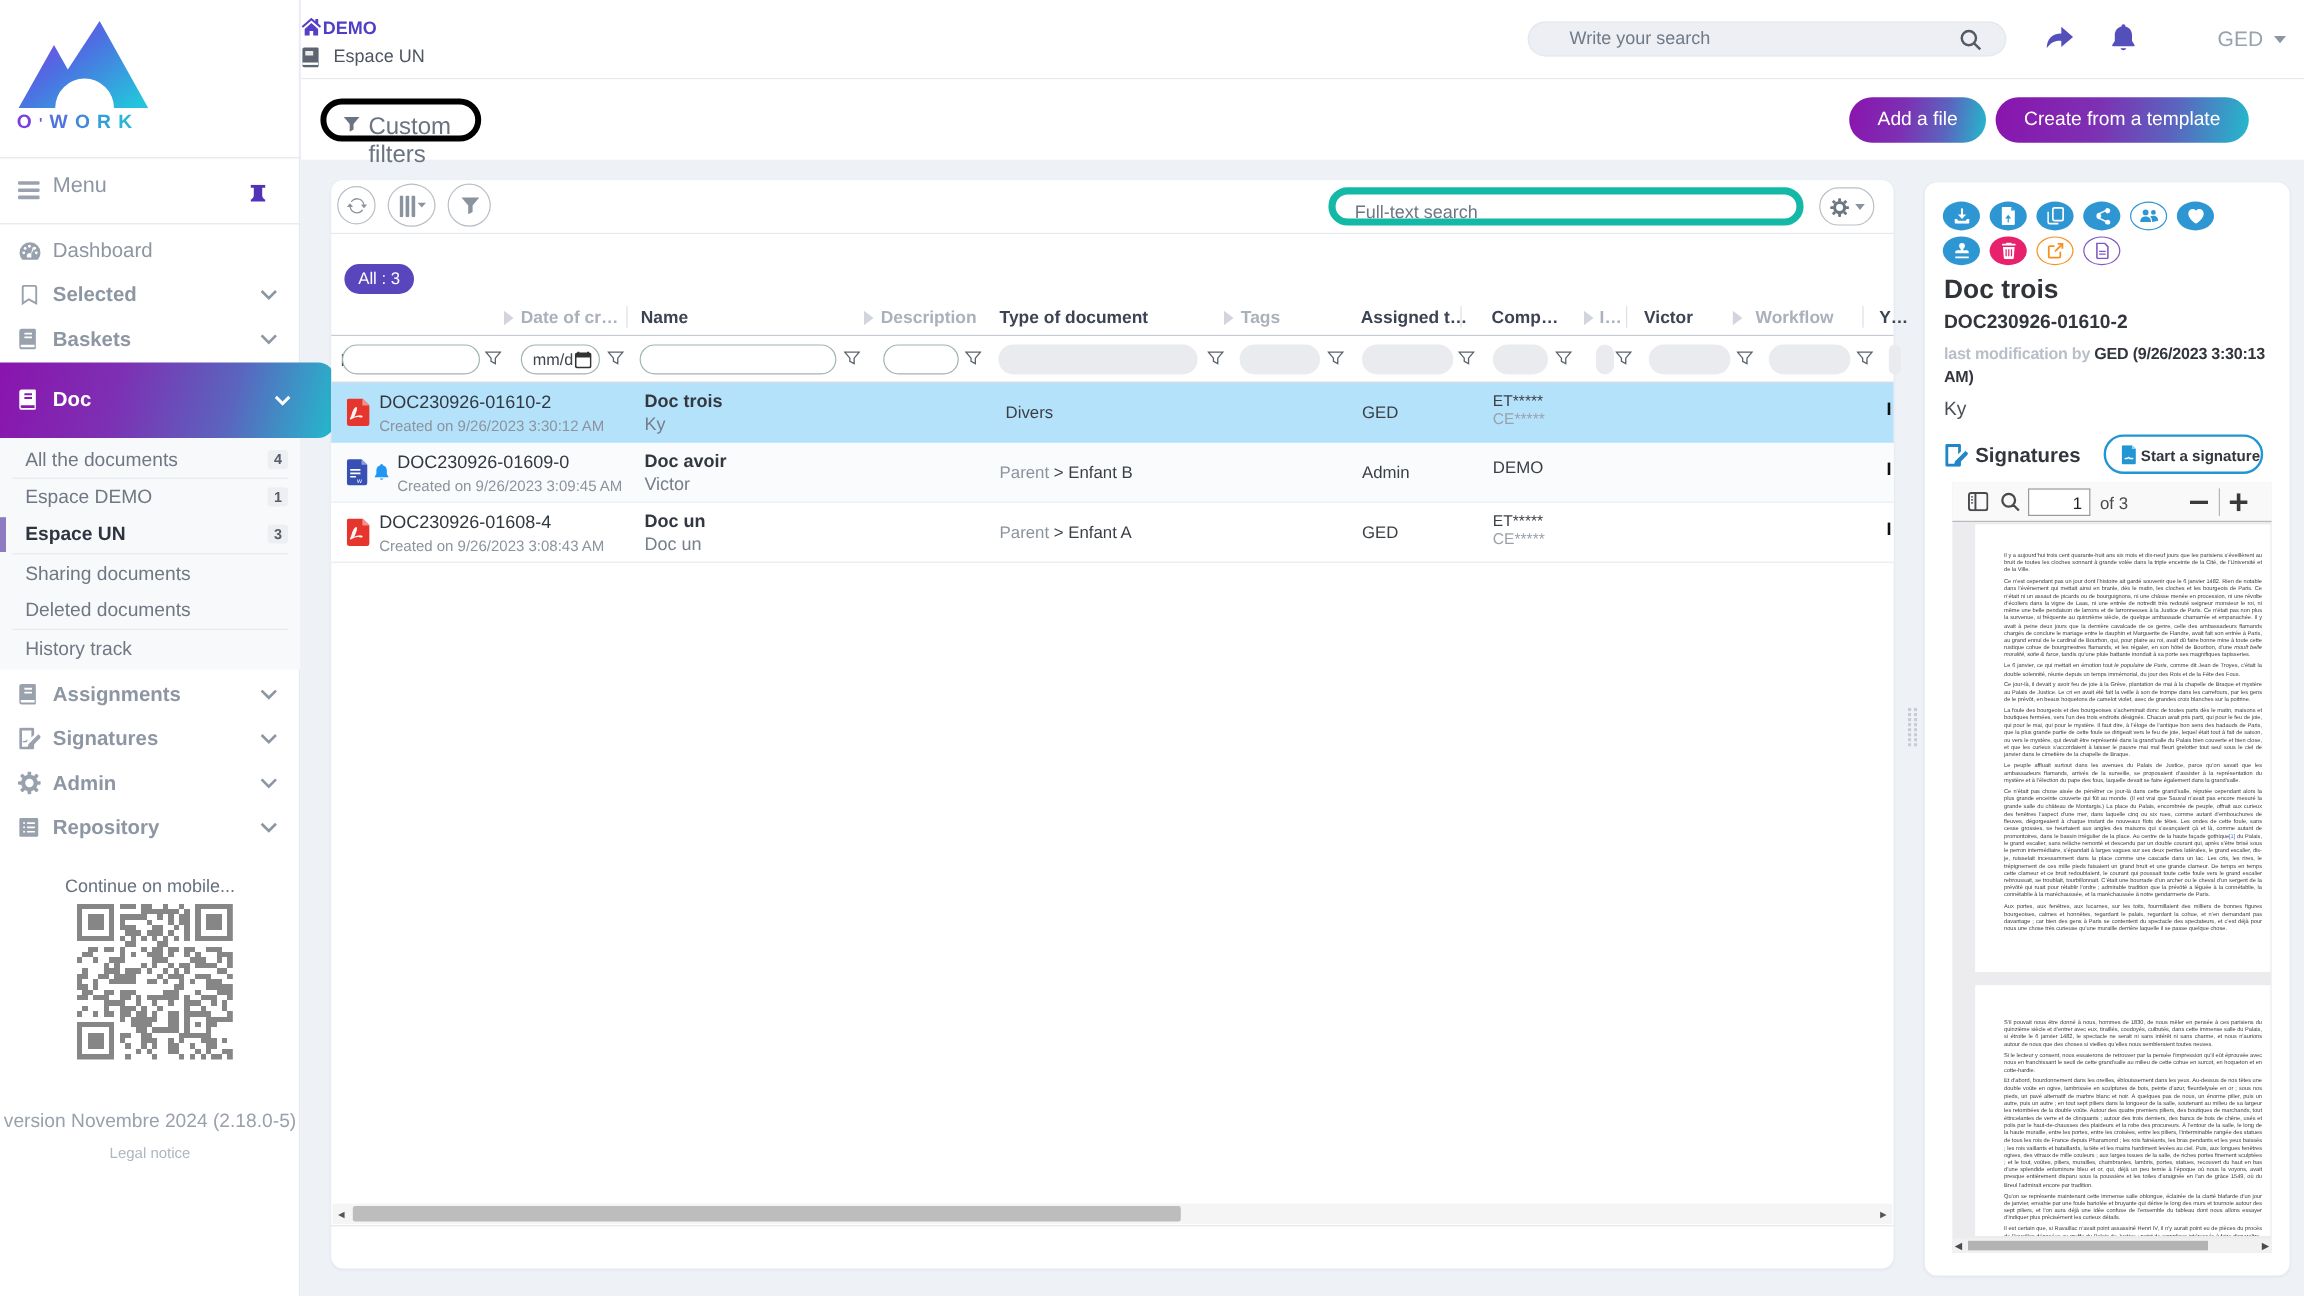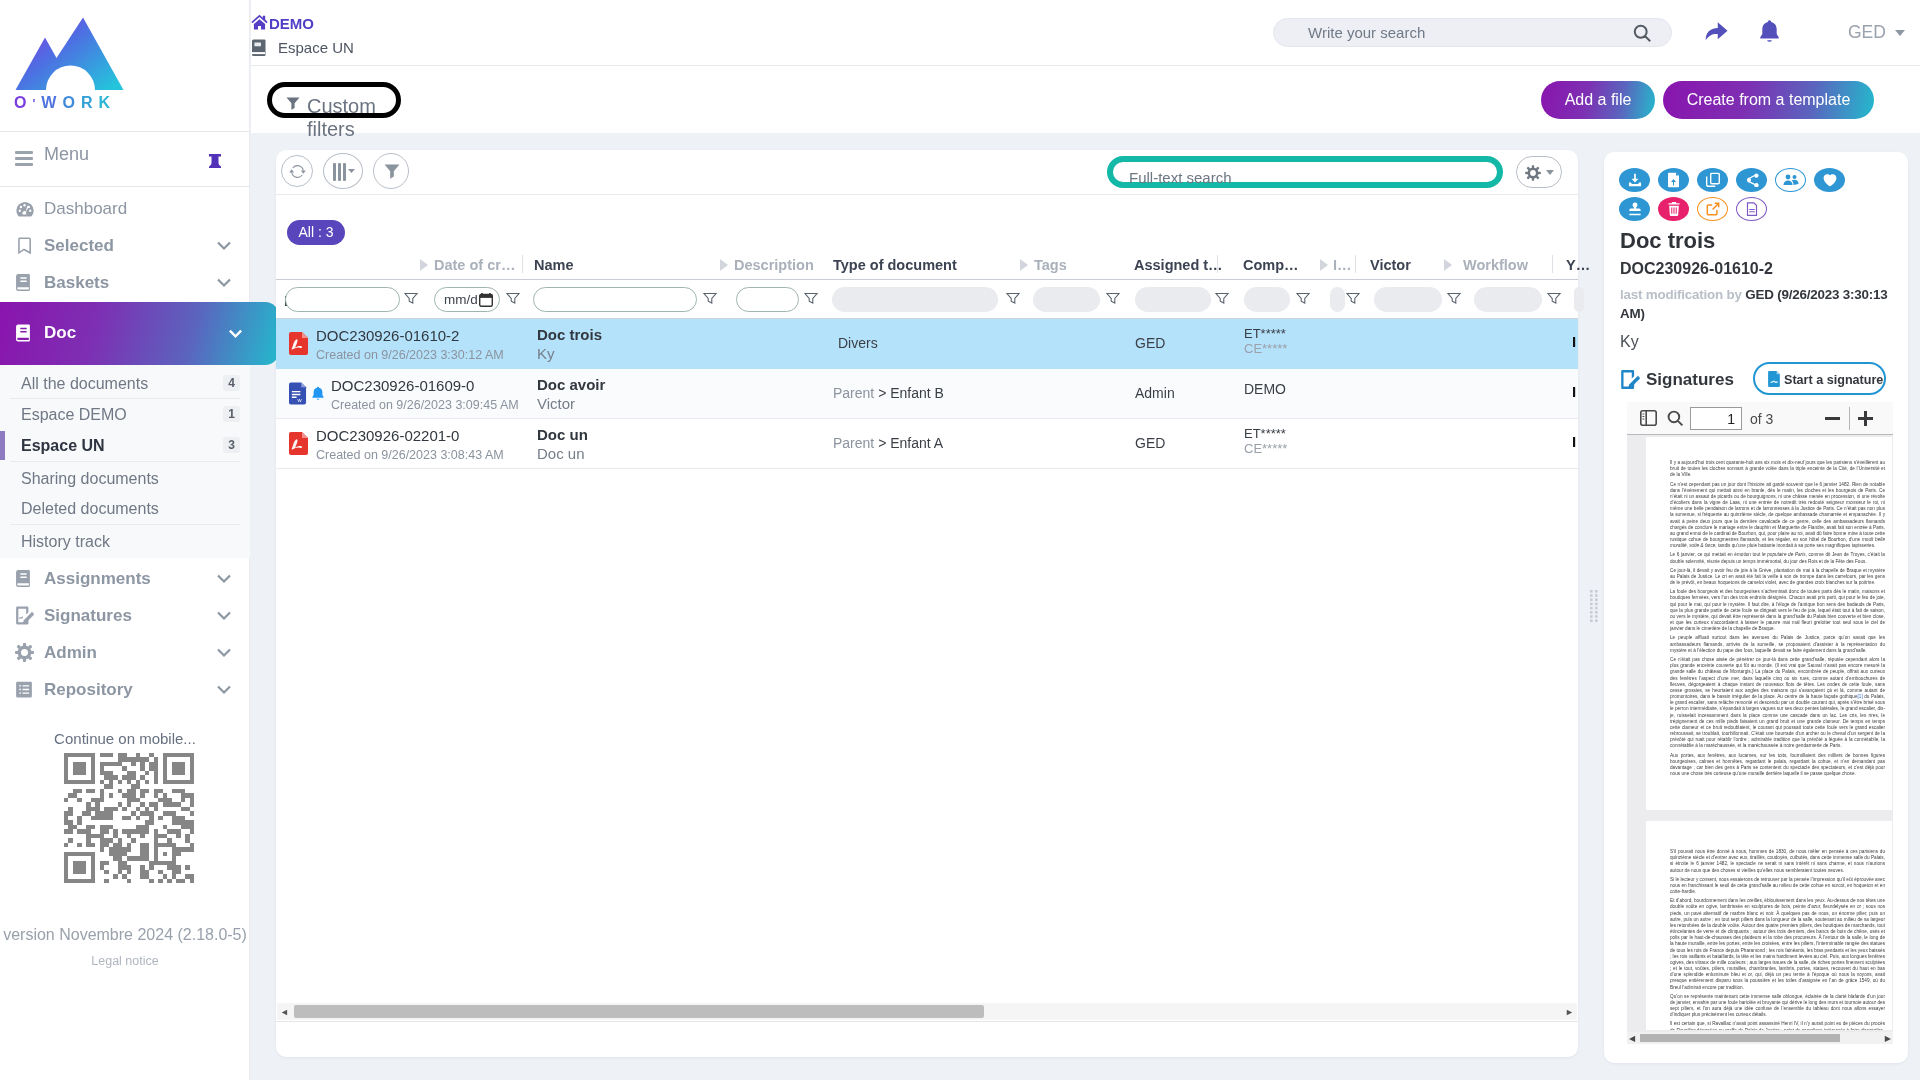--- a/index.html
+++ b/index.html
@@ -479,21 +479,21 @@
     <span class="asg">Admin</span>
     <span class="cmp1" style="top:12px;font-size:14px;">DEMO</span>
     <span class="cut">I</span>
   </div>
   <div class="row" style="top:100px;">
     <svg class="fic" width="19" height="23" viewBox="0 0 19 23">
           <path fill="#e5352d" d="M2 0 h11 l6 6 v15 a2 2 0 0 1 -2 2 H2 a2 2 0 0 1 -2 -2 V2 a2 2 0 0 1 2 -2 z"></path>
           <path fill="#f4918c" d="M13 0 l6 6 h-6 z"></path>
           <path fill="#fff" d="M4.5 11.5 c2 -4.5 3.5 -5 4 -3.5 c.4 1.2 -1.5 6 -2.5 7.5 c2 -1.2 5.5 -2 6.8 -1 c1.4 1 -.5 2 -2.3 1.2 c-1.6 -.7 -4.8 .4 -6 1.3 c-1.5 1 -2.3 .3 -1.6 -.8 c.6 -1 1.2 -3.2 1.6 -4.7 z" opacity=".95"></path>
         </svg>
-    <span class="ref">DOC230926-02201-0</span>
+    <span class="ref">DOC230926-01608-4</span>
     <span class="crea">Created on 9/26/2023 3:08:43 AM</span>
     <span class="nm">Doc un</span>
     <span class="nm2">Doc un</span>
     <span class="typ"><span class="pp">Parent</span> &gt; <b style="font-weight:normal;">Enfant A</b></span>
     <span class="asg">GED</span>
     <span class="cmp1">ET*****</span>
     <span class="cmp2">CE*****</span>
     <span class="cut">I</span>
   </div>
 </div>

